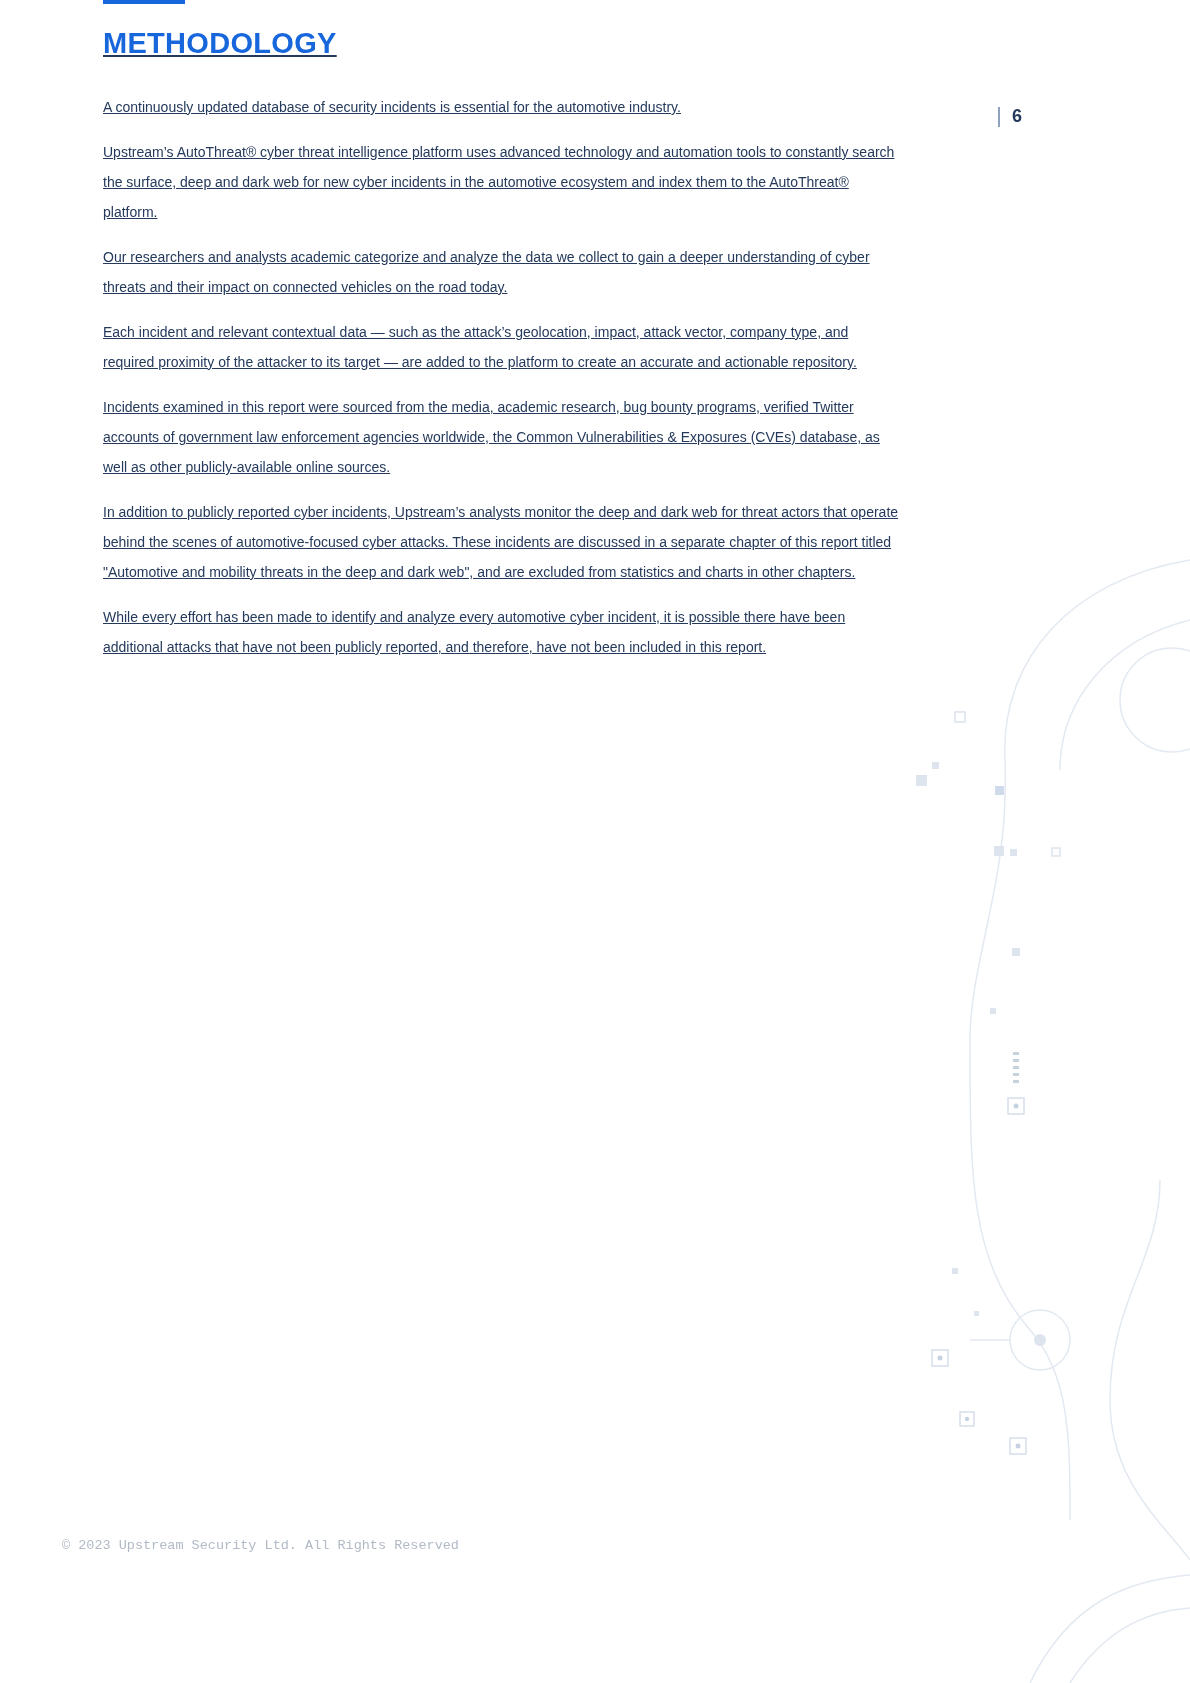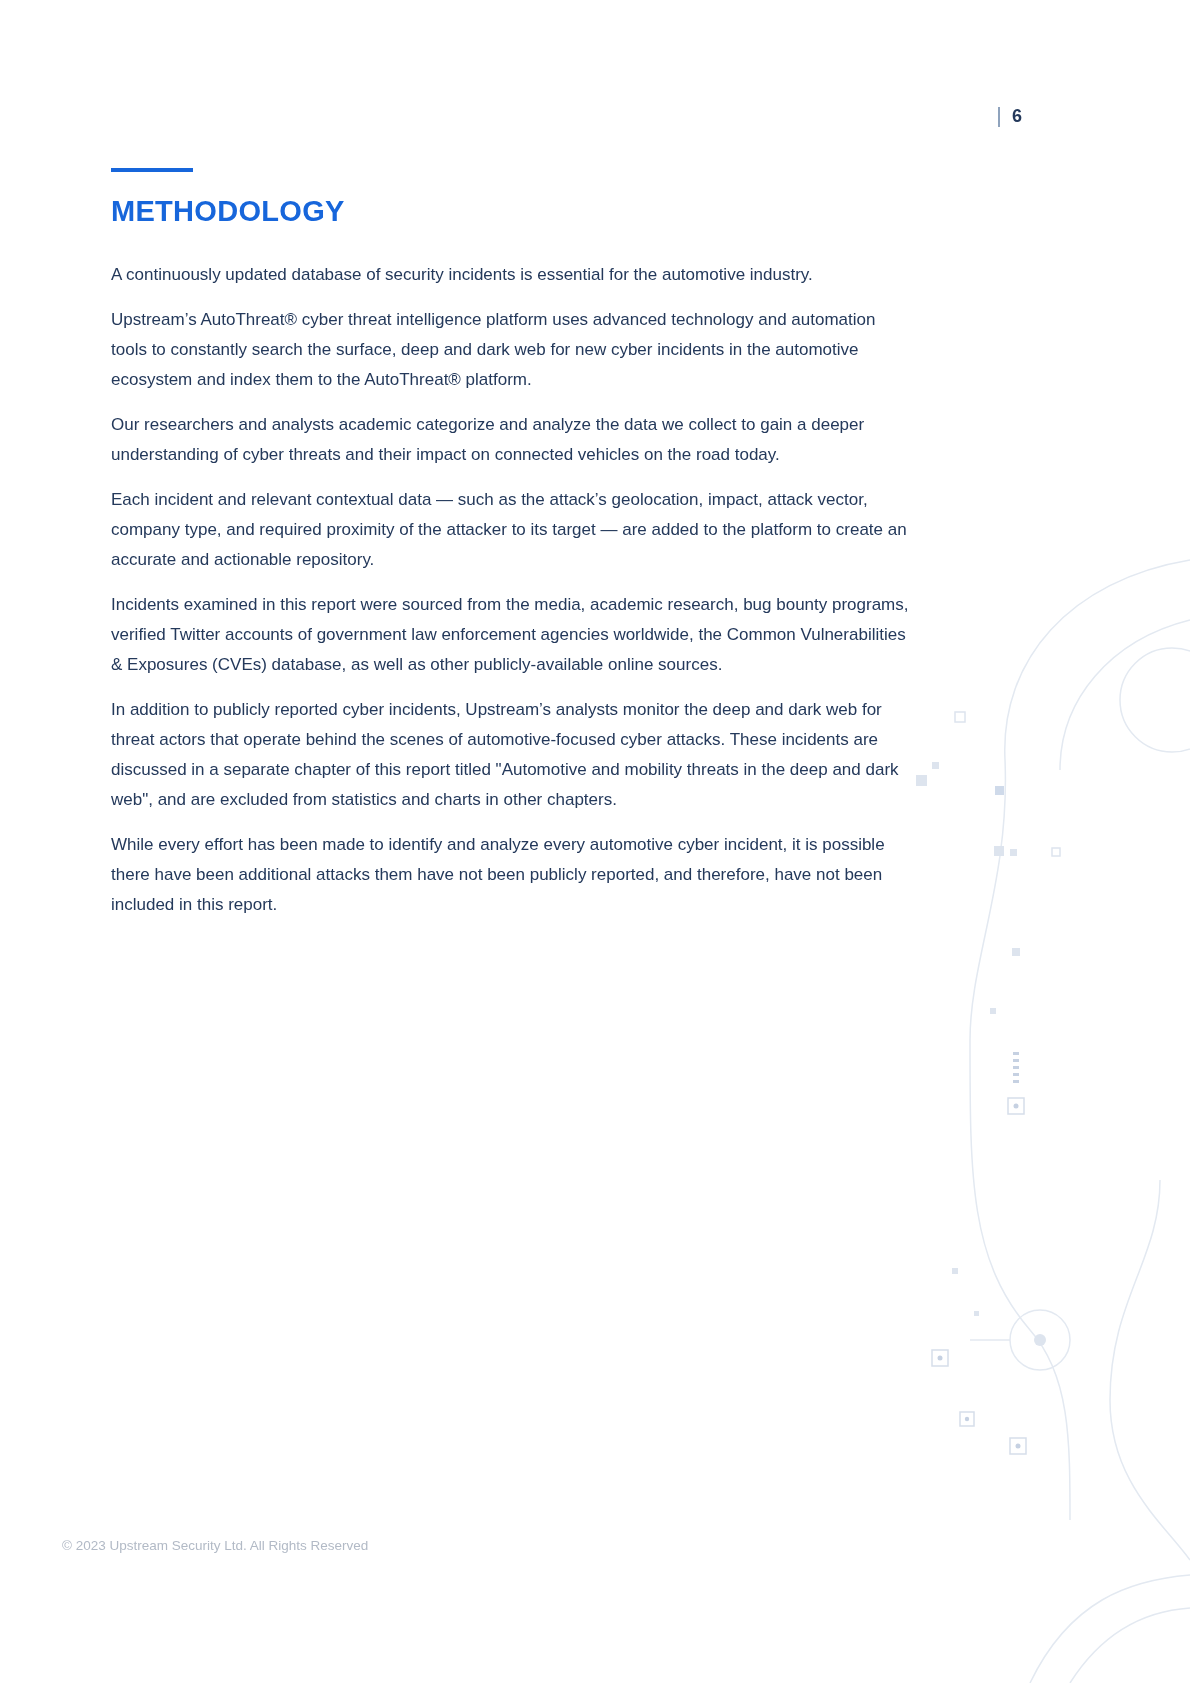--- a/index.html
+++ b/index.html
@@ -37,53 +37,54 @@
     color: #24395b;
   }
   .page-number .bar {
     display: inline-block;
     width: 2px;
     height: 20px;
     background: #8fa3bd;
   }
   .content {
     position: absolute;
-    left: 111px;
+    left: 103px;
     top: 0;
     width: 800px;
     z-index: 1;
-    padding-top: 168px;
+    text-decoration: underline;
   }
   .title-dash {
     width: 82px;
     height: 4px;
     background: #1766db;
     margin-bottom: 24px;
   }
   h1.page-title {
     margin: 0 0 32px 0;
     font-size: 29px;
     line-height: 1.1;
     font-weight: bold;
     letter-spacing: 0.3px;
     color: #1766db;
   }
   .body-copy p {
     margin: 0 0 15px 0;
-    font-size: 17px;
+    font-size: 14px;
     line-height: 30px;
     color: #24395b;
   }
   .footer {
     position: absolute;
     left: 62px;
     top: 1538px;
     z-index: 1;
     font-size: 13.5px;
     color: #b2bac6;
+    font-family: Liberation Mono, monospace;
   }
 </style>
 </head>
 <body>
 
 <svg class="deco" viewBox="0 0 280 1683" xmlns="http://www.w3.org/2000/svg" aria-hidden="true">
   <g fill="none" stroke="#e3e9f1" stroke-width="1.5">
 
     <path d="M 280 560 C 160 580, 90 660, 95 760 C 100 880, 60 960, 60 1040"></path>
     <path d="M 280 620 C 200 640, 150 700, 150 770"></path>
@@ -143,17 +144,17 @@
   <div class="title-dash"></div>
   <h1 class="page-title">METHODOLOGY</h1>
 
   <div class="body-copy">
     <p>A continuously updated database of security incidents is essential for the automotive industry.</p>
     <p>Upstream’s AutoThreat® cyber threat intelligence platform uses advanced technology and automation tools to constantly search the surface, deep and dark web for new cyber incidents in the automotive ecosystem and index them to the AutoThreat® platform.</p>
     <p>Our researchers and analysts academic categorize and analyze the data we collect to gain a deeper understanding of cyber threats and their impact on connected vehicles on the road today.</p>
     <p>Each incident and relevant contextual data — such as the attack’s geolocation, impact, attack vector, company type, and required proximity of the attacker to its target — are added to the platform to create an accurate and actionable repository.</p>
     <p>Incidents examined in this report were sourced from the media, academic research, bug bounty programs, verified Twitter accounts of government law enforcement agencies worldwide, the Common Vulnerabilities &amp; Exposures (CVEs) database, as well as other publicly-available online sources.</p>
     <p>In addition to publicly reported cyber incidents, Upstream’s analysts monitor the deep and dark web for threat actors that operate behind the scenes of automotive-focused cyber attacks. These incidents are discussed in a separate chapter of this report titled "Automotive and mobility threats in the deep and dark web", and are excluded from statistics and charts in other chapters.</p>
-    <p>While every effort has been made to identify and analyze every automotive cyber incident, it is possible there have been additional attacks them have not been publicly reported, and therefore, have not been included in this report.</p>
+    <p>While every effort has been made to identify and analyze every automotive cyber incident, it is possible there have been additional attacks that have not been publicly reported, and therefore, have not been included in this report.</p>
   </div>
 </div>
 
 <div class="footer">© 2023 Upstream Security Ltd. All Rights Reserved</div>
 
 </body></html>

